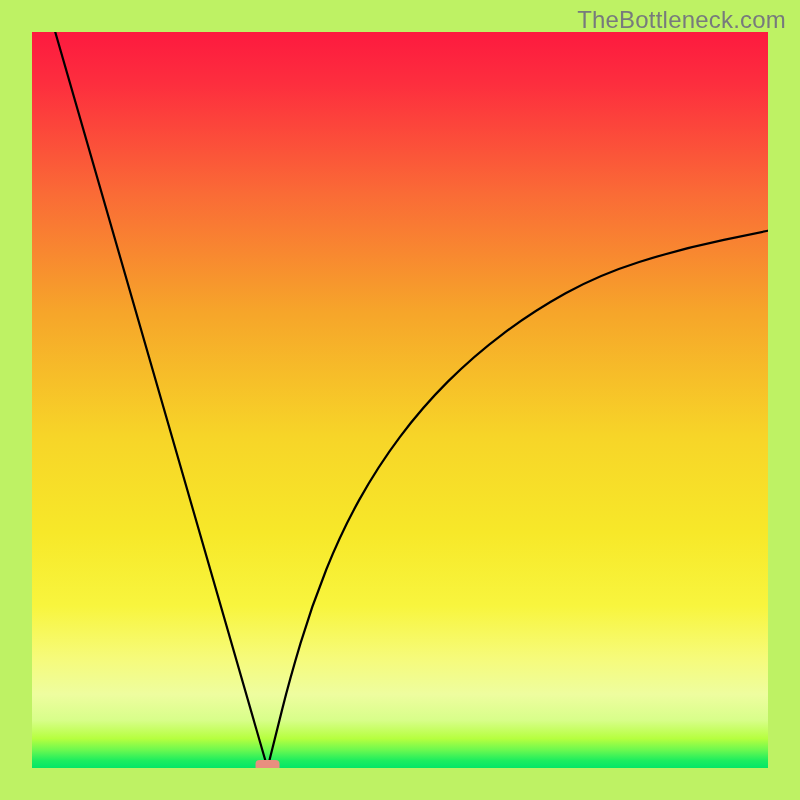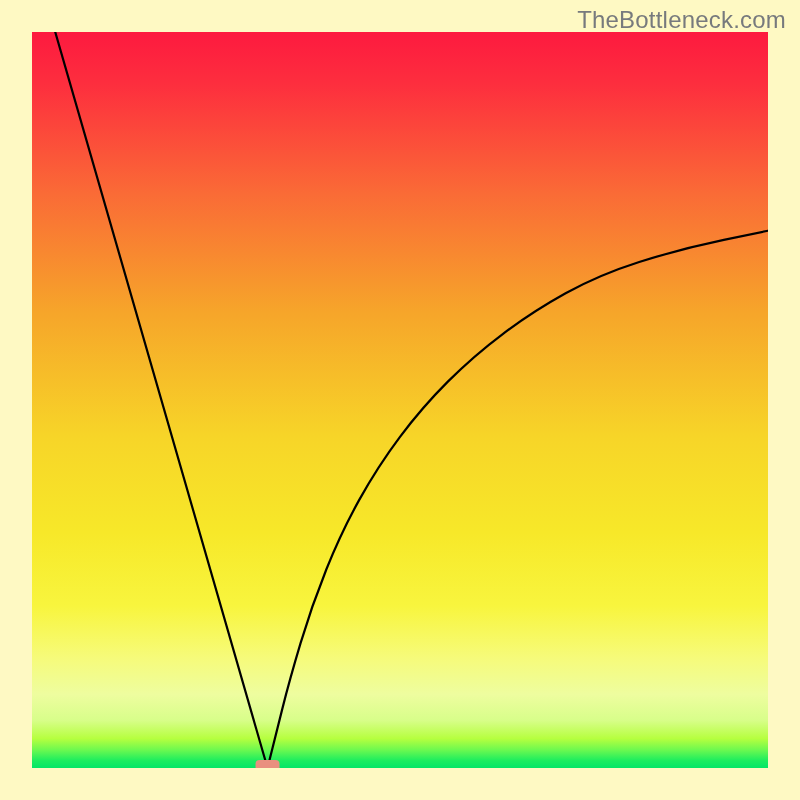--- a/index.html
+++ b/index.html
@@ -10,21 +10,21 @@
     background: #000;
     overflow: hidden;
     font-family: Arial, Helvetica, sans-serif;
   }
   .frame {
     position: absolute;
     top: 0;
     left: 0;
     width: 800px;
     height: 800px;
-    background: #fef9c3;
+    background: #bef264;
   }
   .plot-wrap {
     position: absolute;
     top: 32px;
     left: 32px;
     width: 736px;
     height: 736px;
   }
   .plot-wrap svg {
     display: block;

